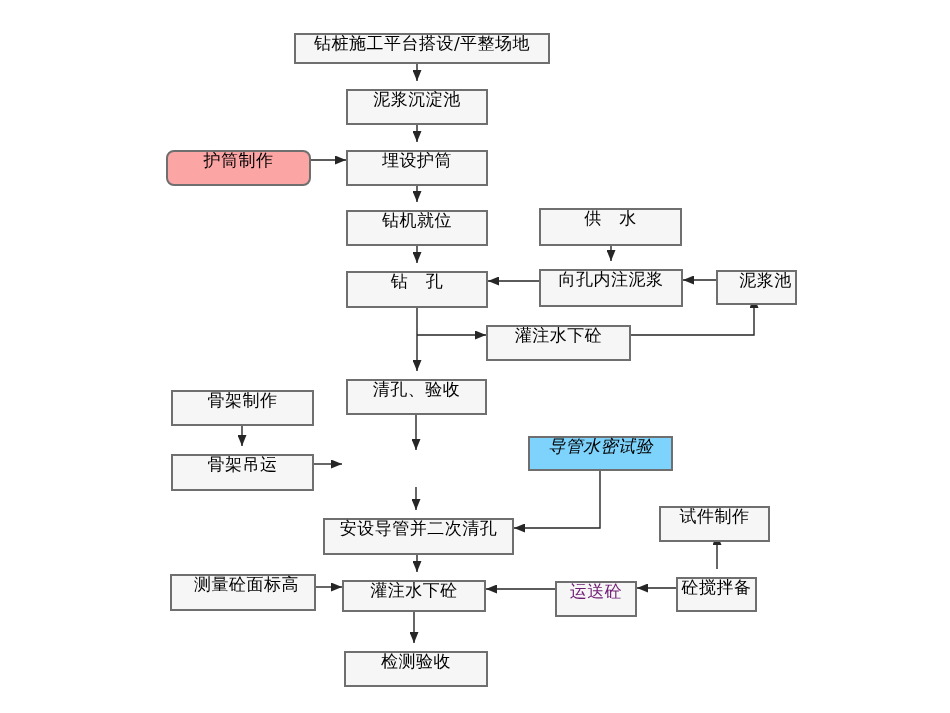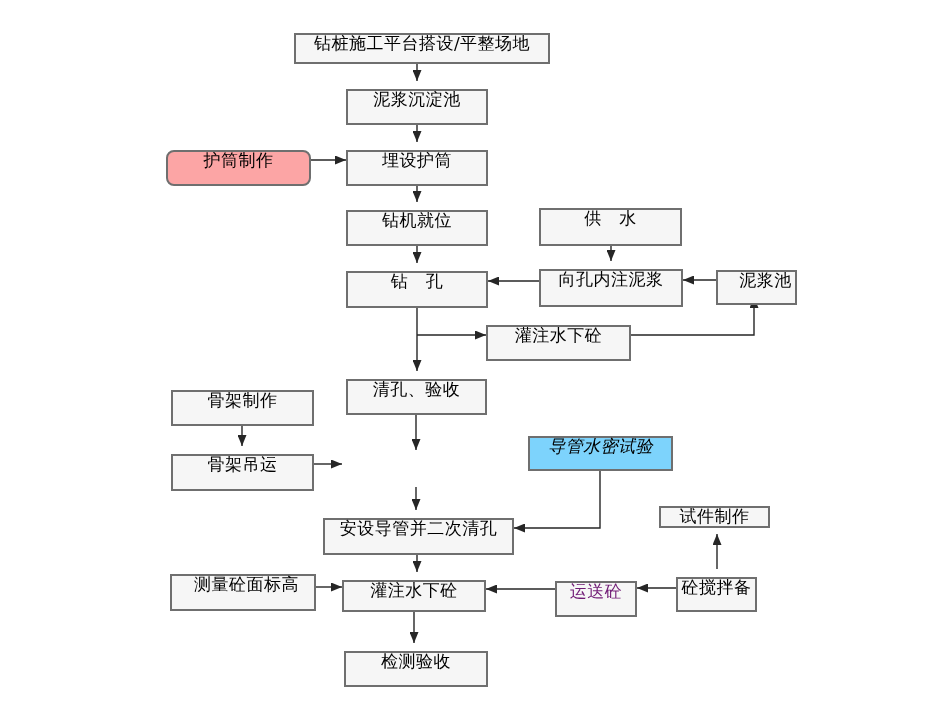--- a/index.html
+++ b/index.html
@@ -110,21 +110,21 @@
     </div>
     <div class="node" style="left: 171px; top: 446px; width: 143px; height: 37px; background: rgb(246, 246, 246); border-color: rgb(111, 111, 111); color: rgb(0, 0, 0);">
       <span>骨架吊运</span>
     </div>
     <div class="node" style="left: 528px; top: 428px; width: 145px; height: 35px; background: #7dd3fc; border-color: rgb(111, 111, 111); color: rgb(0, 0, 0); font-style: italic;">
       <span>导管水密试验</span>
     </div>
     <div class="node" style="left: 323px; top: 510px; width: 191px; height: 37px; background: rgb(246, 246, 246); border-color: rgb(111, 111, 111); color: rgb(0, 0, 0);">
       <span>安设导管并二次清孔</span>
     </div>
-    <div class="node" style="left: 659px; top: 498px; width: 111px; height: 22px; background: rgb(246, 246, 246); border-color: rgb(111, 111, 111); color: rgb(0, 0, 0);">
+    <div class="node" style="left: 659px; top: 498px; width: 111px; height: 36px; background: rgb(246, 246, 246); border-color: rgb(111, 111, 111); color: rgb(0, 0, 0);">
       <span>试件制作</span>
     </div>
     <div class="node" style="left: 676px; top: 569px; width: 81px; height: 35px; background: rgb(246, 246, 246); border-color: rgb(111, 111, 111); color: rgb(0, 0, 0);">
       <span>砼搅拌备</span>
     </div>
     <div class="node" style="left: 555px; top: 573px; width: 82px; height: 36px; background: rgb(246, 246, 246); border-color: rgb(111, 111, 111); color: #701a75;">
       <span>运送砼</span>
     </div>
     <div class="node" style="left: 170px; top: 566px; width: 146px; height: 37px; background: rgb(246, 246, 246); border-color: rgb(111, 111, 111); color: rgb(0, 0, 0); padding-left: 7px;">
       <span>测量砼面标高</span>

